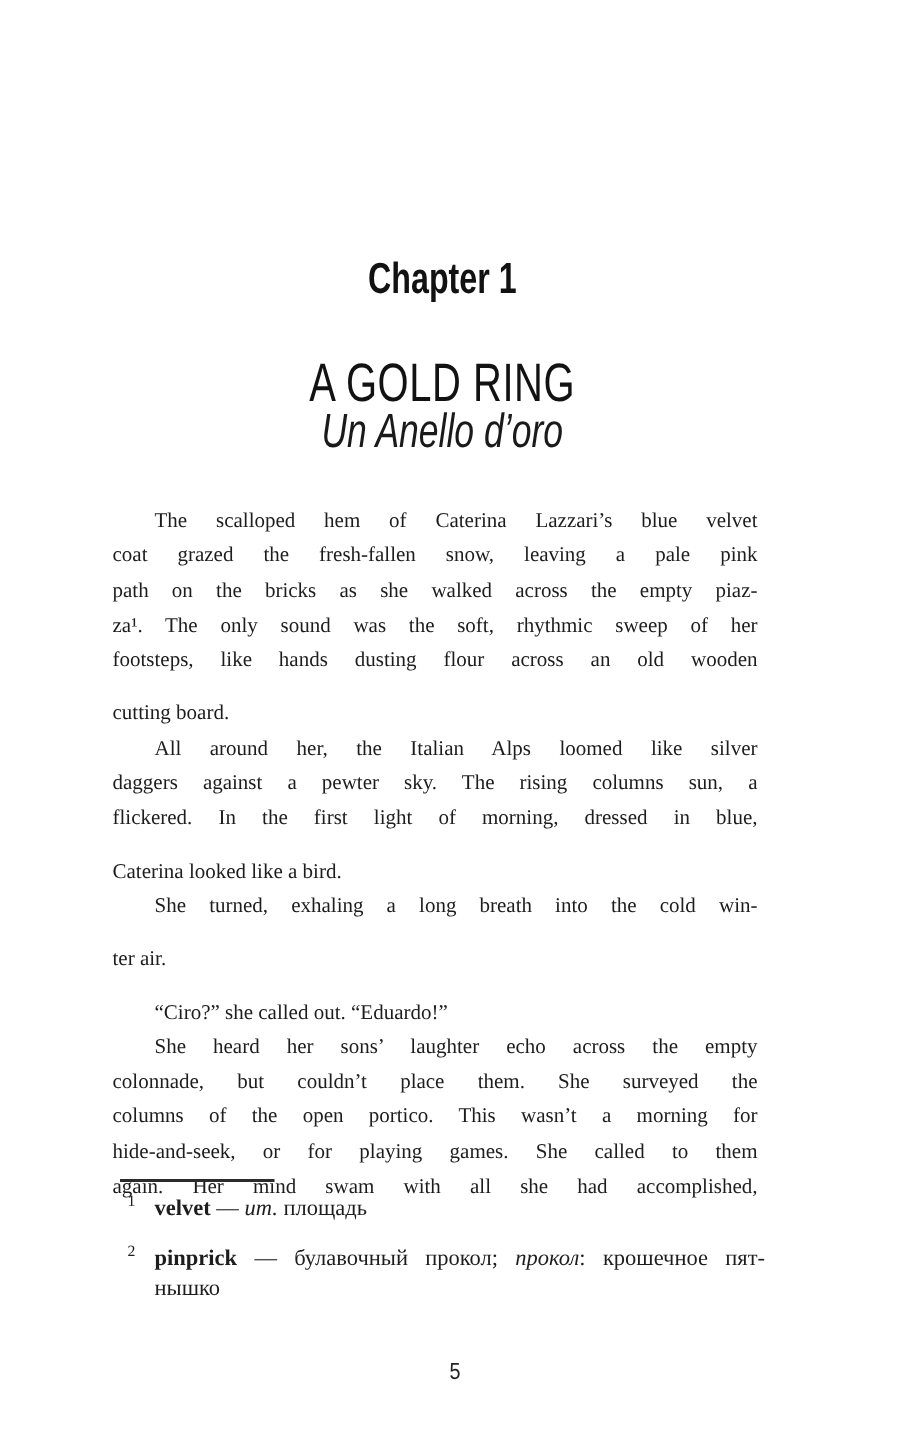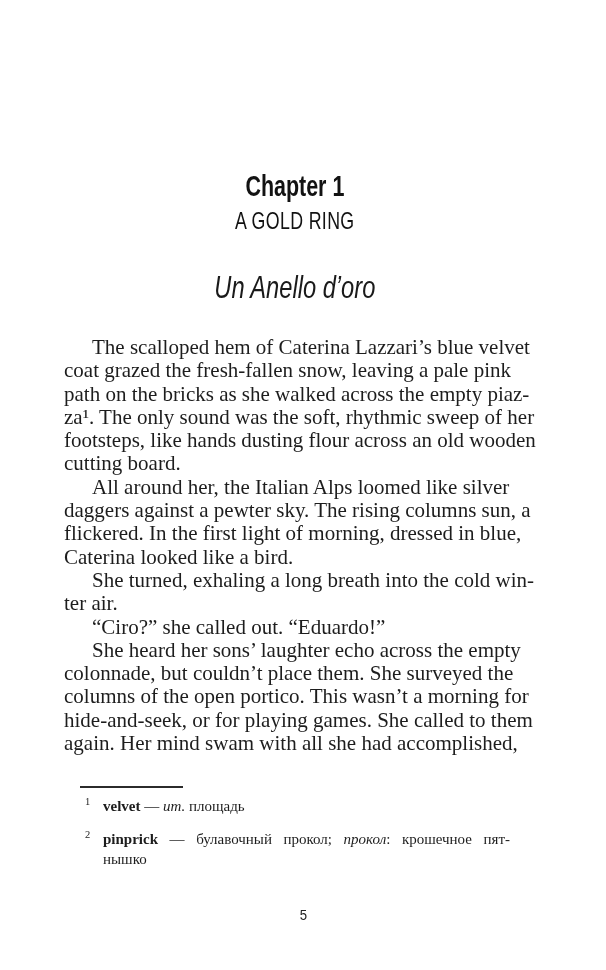--- a/index.html
+++ b/index.html
@@ -15,34 +15,34 @@
 
   
   .heading-wrap{
     position:absolute;left:80px;width:430px;
     text-align:center;
     font-family:"Liberation Sans","DejaVu Sans",sans-serif;
     color:#121212;
   }
   .condense{display:inline-block;transform:scaleX(0.74);transform-origin:50% 50%;white-space:nowrap;}
   .chapter-label{top:171px;font-size:29px;font-weight:700;line-height:1.1;}
-  .chapter-title{top:208px;font-size:24px;font-weight:400;line-height:1.1;letter-spacing:0.5px;}
+  .chapter-title{top:235px;font-size:36px;font-weight:400;line-height:1.1;letter-spacing:0.5px;}
   .chapter-subtitle{top:270px;font-size:32px;font-style:italic;font-weight:400;line-height:1.1;color:#1a1a1a;}
 
   
   .body-text{
-    position:absolute;left:64px;top:336px;width:430px;
-    font-size:21px;line-height:23.3px;
+    position:absolute;left:75px;top:336px;width:430px;
+    font-size:14px;line-height:23.3px;
   }
   .bline{
     text-align:justify;text-align-last:justify;text-justify:inter-word;
     white-space:nowrap; 
   }
   .bline.first{text-indent:28px;}
-  .bline.lastline{text-align-last:left;}
+  .bline.lastline{text-align-last:left;margin-top:12px;}
 
   
   .fn-separator{
     position:absolute;left:80px;top:786px;width:103px;height:1.5px;
     background:#2b2b2b;
   }
   .footnotes{
     position:absolute;left:80px;width:430px;top:796px;
     font-size:15px;line-height:20.6px;
   }

